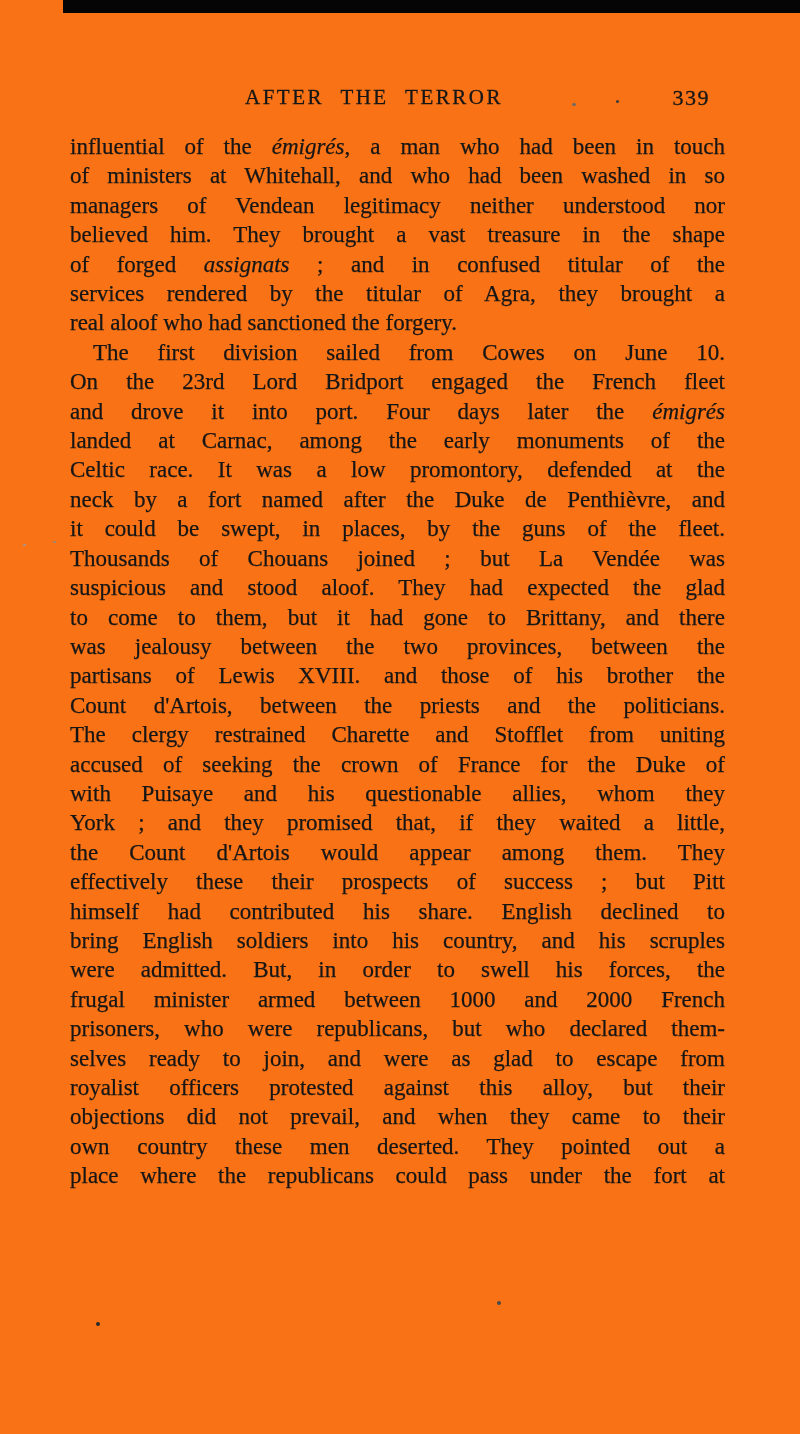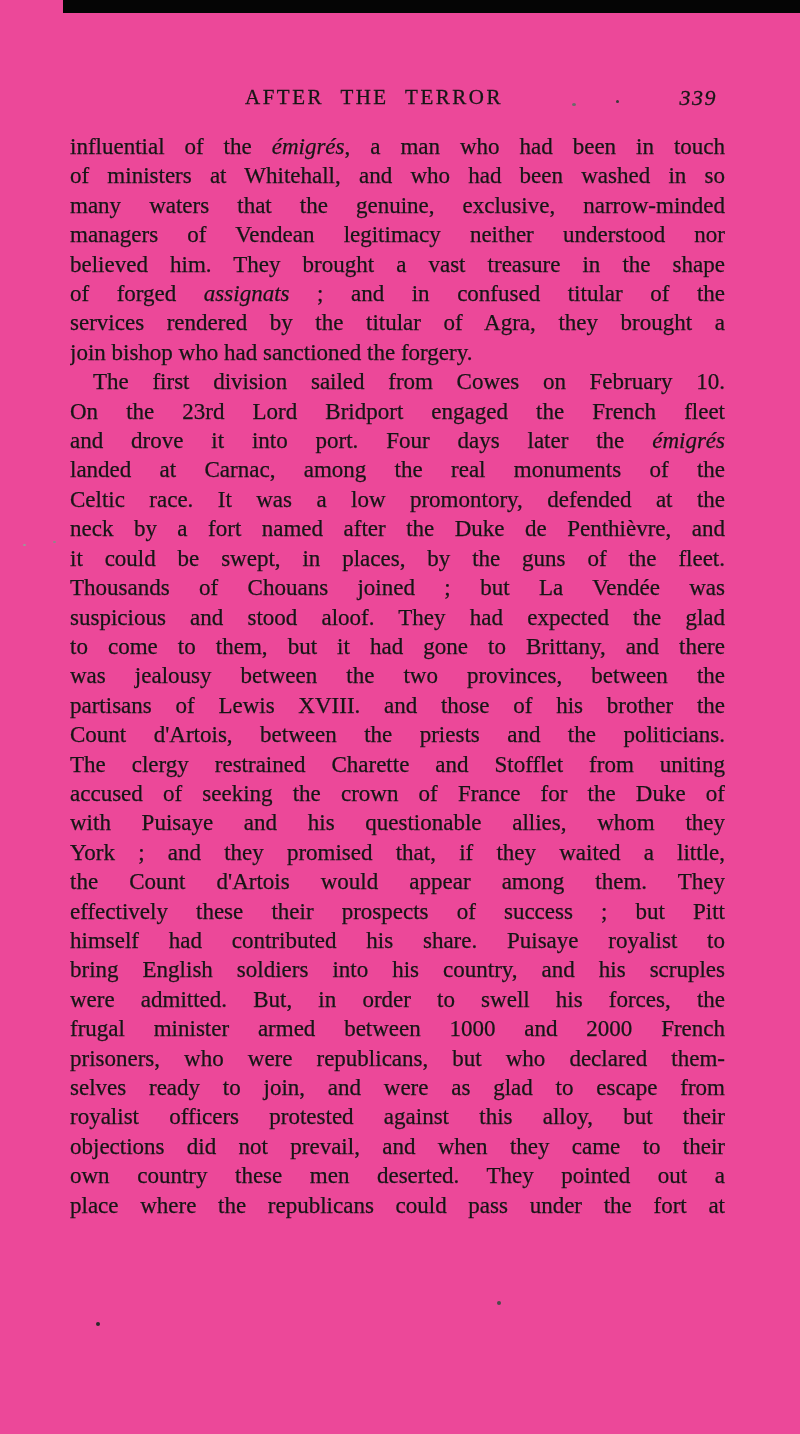--- a/index.html
+++ b/index.html
@@ -4,40 +4,40 @@
 <style>
   html, body { margin:0; padding:0; }
   body {
     width:800px; height:1434px;
     background:#ffffff;
     position:relative;
     font-family:"Liberation Serif", serif;
     color:#161616;
     overflow:hidden;
   }
-  .page { position:absolute; inset:0; background:#ec4899; }
+  .page { position:absolute; inset:0; background:#f97316; }
 
   .artifact-bar {
     position:absolute; top:0; left:63px; width:737px; height:13px;
     background:#050505;
   }
 
   .running-head {
     position:absolute; top:85px; left:70px; width:655px; height:26px;
     -webkit-text-stroke:0.3px #161616;
   }
   .head-title {
     position:absolute; left:175px; top:0;
     font-size:21px; line-height:24px;
     letter-spacing:2.5px; word-spacing:9px;
     white-space:nowrap;
   }
   .head-page {
-    position:absolute; right:8px; top:1px;
-    font-size:22px; line-height:24px; letter-spacing:1.5px;font-style:italic;
+    position:absolute; right:15px; top:1px;
+    font-size:22px; line-height:24px; letter-spacing:1.5px;
   }
 
   .speck { position:absolute; border-radius:50%; }
   .speck.s1 { left:572px; top:103px; width:4px; height:3px; background:#6a6a6a; }
   .speck.s2 { left:616px; top:100px; width:3px; height:3px; background:#3a3a3a; }
   .speck.s3 { left:23px;  top:544px; width:3px; height:2px; background:#9a9a9a; }
   .speck.s4 { left:53px;  top:541px; width:3px; height:2px; background:#8a8a8a; }
   .speck.s5 { left:497px; top:1301px; width:4px; height:4px; background:#4a4a4a; }
   .speck.s6 { left:96px;  top:1322px; width:4px; height:4px; background:#2a2a2a; }
 
@@ -70,46 +70,45 @@
   <div class="speck s1"></div>
   <div class="speck s2"></div>
   <div class="speck s3"></div>
   <div class="speck s4"></div>
   <div class="speck s5"></div>
   <div class="speck s6"></div>
 
   <div class="text-block">
       <div class="line"><span>influential of the </span><span class="it">émigrés</span><span>, a man who had been in touch</span></div>
       <div class="line"><span>of ministers at Whitehall, and who had been washed in so</span></div>
-      <div class="line"><span>many waters that the genuine, exclusive, narrow-minded</span></div>
       <div class="line"><span>managers of Vendean legitimacy neither understood nor</span></div>
       <div class="line"><span>believed him. They brought a vast treasure in the shape</span></div>
       <div class="line"><span>of forged </span><span class="it">assignats</span><span> ; and in confused titular of the</span></div>
       <div class="line"><span>services rendered by the titular of Agra, they brought a</span></div>
-      <div class="line flush"><span>join bishop who had sanctioned the forgery.</span></div>
-      <div class="line indent"><span>The first division sailed from Cowes on February 10.</span></div>
+      <div class="line flush"><span>real aloof who had sanctioned the forgery.</span></div>
+      <div class="line indent"><span>The first division sailed from Cowes on June 10.</span></div>
       <div class="line"><span>On the 23rd Lord Bridport engaged the French fleet</span></div>
       <div class="line"><span>and drove it into port. Four days later the </span><span class="it">émigrés</span></div>
-      <div class="line"><span>landed at Carnac, among the real monuments of the</span></div>
+      <div class="line"><span>landed at Carnac, among the early monuments of the</span></div>
       <div class="line"><span>Celtic race. It was a low promontory, defended at the</span></div>
       <div class="line"><span>neck by a fort named after the Duke de Penthièvre, and</span></div>
       <div class="line"><span>it could be swept, in places, by the guns of the fleet.</span></div>
       <div class="line"><span>Thousands of Chouans joined ; but La Vendée was</span></div>
       <div class="line"><span>suspicious and stood aloof. They had expected the glad</span></div>
       <div class="line"><span>to come to them, but it had gone to Brittany, and there</span></div>
       <div class="line"><span>was jealousy between the two provinces, between the</span></div>
       <div class="line"><span>partisans of Lewis XVIII. and those of his brother the</span></div>
       <div class="line"><span>Count d'Artois, between the priests and the politicians.</span></div>
       <div class="line"><span>The clergy restrained Charette and Stofflet from uniting</span></div>
       <div class="line"><span>accused of seeking the crown of France for the Duke of</span></div>
       <div class="line"><span>with Puisaye and his questionable allies, whom they</span></div>
       <div class="line"><span>York ; and they promised that, if they waited a little,</span></div>
       <div class="line"><span>the Count d'Artois would appear among them. They</span></div>
       <div class="line"><span>effectively these their prospects of success ; but Pitt</span></div>
-      <div class="line"><span>himself had contributed his share. Puisaye royalist to</span></div>
+      <div class="line"><span>himself had contributed his share. English declined to</span></div>
       <div class="line"><span>bring English soldiers into his country, and his scruples</span></div>
       <div class="line"><span>were admitted. But, in order to swell his forces, the</span></div>
       <div class="line"><span>frugal minister armed between 1000 and 2000 French</span></div>
       <div class="line"><span>prisoners, who were republicans, but who declared them-</span></div>
       <div class="line"><span>selves ready to join, and were as glad to escape from</span></div>
       <div class="line"><span>royalist officers protested against this alloy, but their</span></div>
       <div class="line"><span>objections did not prevail, and when they came to their</span></div>
       <div class="line"><span>own country these men deserted. They pointed out a</span></div>
       <div class="line"><span>place where the republicans could pass under the fort at</span></div>
     </div>

